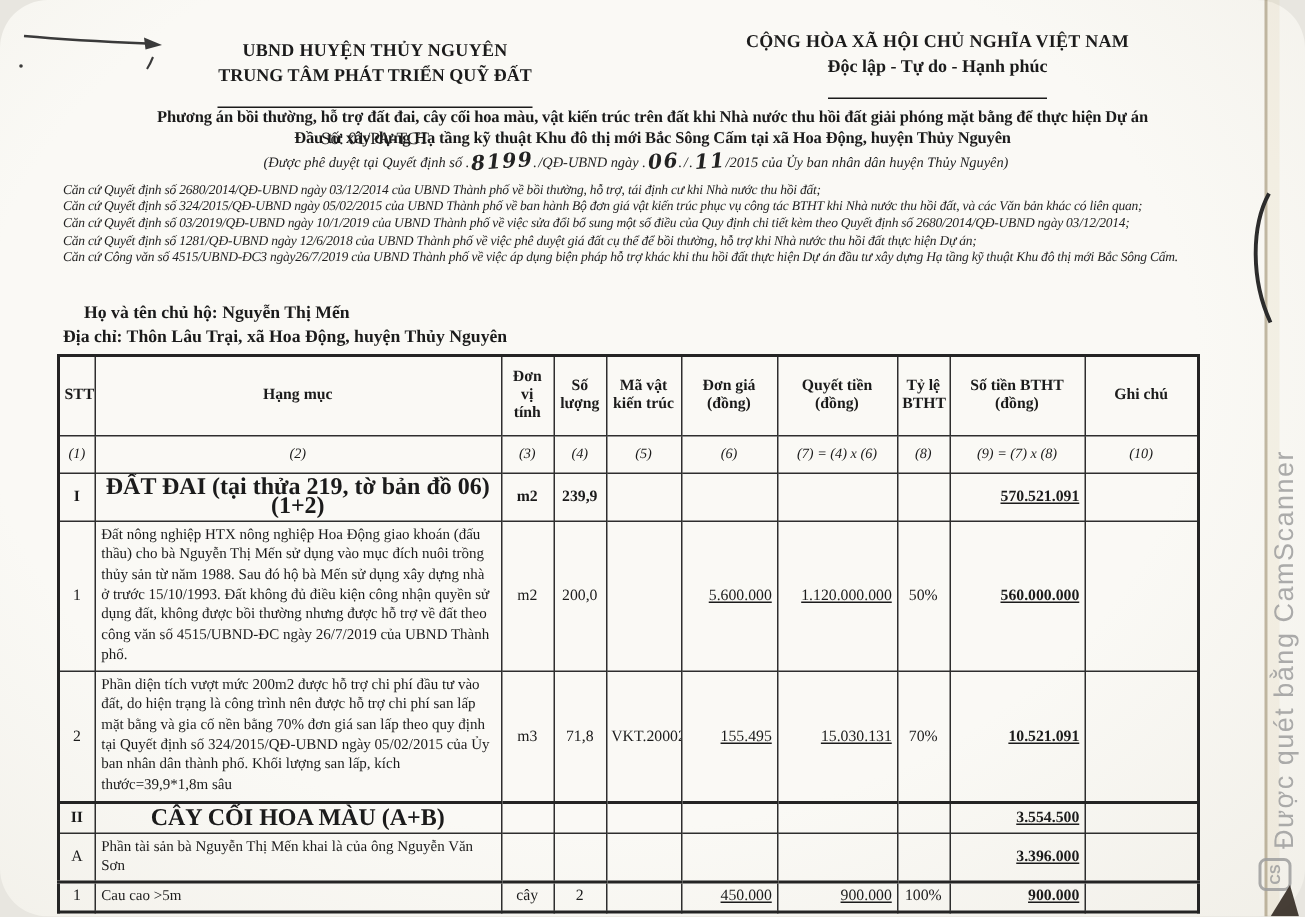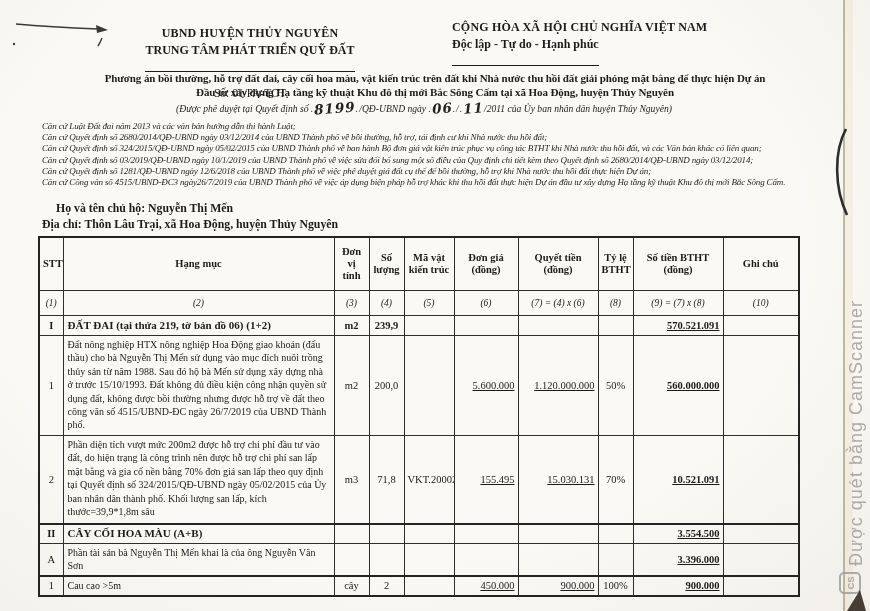--- a/index.html
+++ b/index.html
@@ -5,24 +5,25 @@
   html,body{margin:0;padding:0;}
   body{
     width:870px;height:611px;overflow:hidden;
     font-family:"Liberation Serif","DejaVu Serif",serif;
     background:#e8e6e0;
   }
   .paper{
     position:relative;width:870px;height:611px;
     background:radial-gradient(ellipse at 45% 40%, #faf9f5 60%, #f1efe8 100%);
     color:#1b1b1b;
+    border-radius:32px;
   }
   
   .hdr-left{position:absolute;top:26px;left:92px;width:316px;text-align:center;}
-  .hdr-right{position:absolute;top:20px;left:452px;width:346px;}
+  .hdr-right{position:absolute;top:20px;left:452px;width:346px;text-align:center;}
   .hdr-line1{font-size:12px;font-weight:bold;letter-spacing:.2px;}
   .hdr-line2{font-size:12px;font-weight:bold;margin-top:2px;}
   .hdr-line2 span{display:inline-block;border-bottom:1.6px solid #1b1b1b;padding-bottom:13px;}
   .hdr-line3{font-size:11.5px;margin-top:15px;}
   
   .doc-title{position:absolute;top:72px;left:22px;width:826px;text-align:center;
     font-weight:bold;font-size:11px;line-height:13.5px;letter-spacing:-.1px;}
   .approval{position:absolute;top:99px;left:0;width:848px;text-align:center;
     font-style:italic;font-size:9.6px;color:#222;}
   .hand{font-size:13.5px;font-weight:bold;letter-spacing:1px;display:inline-block;
@@ -42,21 +43,21 @@
   thead th{font-size:10.5px;font-weight:bold;height:50px;vertical-align:middle;
     text-align:center;line-height:12px;}
   tr.codes td{font-size:9.5px;font-style:italic;text-align:center;height:22px;
     font-weight:normal;}
   tbody td{font-size:10.5px;vertical-align:middle;}
   td.a-c{text-align:center;}
   td.a-r{text-align:right;text-decoration:underline;}
   td.a-l{text-align:left;}
   td.item-cell{font-size:10px;line-height:13.4px;padding:2px 4px;}
   tr.section{font-weight:bold;}
-  tr.section td.item-cell{font-size:11px;}
+  tr.section td.item-cell{font-size:16px;text-align:center;}
   tbody td:nth-child(9){font-weight:bold;}
   tr.hr0{height:20px;} tr.hr1{height:100px;} tr.hr2{height:88px;}
   tr.hr3{height:20px;} tr.hr4{height:28px;} tr.hr5{height:20px;}
   tr.hr1 td.item-cell, tr.hr2 td.item-cell{vertical-align:top;}
   tr.thick td{border-top:2px solid #242424;}
   
   .pen-marks{position:absolute;top:0;left:0;pointer-events:none;}
   .edge-line{position:absolute;top:0;left:843px;width:2px;height:611px;
     background:rgba(125,104,62,.45);}
   .edge-glow{position:absolute;top:0;left:845px;width:8px;height:611px;
@@ -92,24 +93,23 @@
   <div class="hdr-right">
     <div class="hdr-line1">CỘNG HÒA XÃ HỘI CHỦ NGHĨA VIỆT NAM</div>
     <div class="hdr-line2"><span>Độc lập  - Tự do - Hạnh phúc</span></div>
   </div>
 
   <div class="doc-title">
     <div>Phương án bồi thường, hỗ trợ đất đai, cây cối hoa màu, vật kiến trúc trên đất khi Nhà nước thu hồi đất giải phóng mặt bằng để thực hiện Dự án</div>
     <div>Đầu tư xây dựng Hạ tầng kỹ thuật Khu đô thị mới Bắc Sông Cấm tại xã Hoa Động, huyện Thủy Nguyên</div>
   </div>
 
-  <div class="approval"><span>(Được phê duyệt tại Quyết định số </span><span class="dots">.</span><span class="hand">8199</span><span class="dots">.</span><span>/QĐ-UBND ngày </span><span class="dots">.</span><span class="hand">06</span><span class="dots">./.</span><span class="hand">11</span><span>/2011 của Ủy ban nhân dân huyện Thủy Nguyên)</span></div>
+  <div class="approval"><span>(Được phê duyệt tại Quyết định số </span><span class="dots">.</span><span class="hand">8199</span><span class="dots">.</span><span>/QĐ-UBND ngày </span><span class="dots">.</span><span class="hand">06</span><span class="dots">./.</span><span class="hand">11</span><span>/2015 của Ủy ban nhân dân huyện Thủy Nguyên)</span></div>
 
   <div class="legal">
-    <div class="legal-line">Căn cứ Luật Đất đai năm 2013 và các văn bản hướng dẫn thi hành Luật;</div>
     <div class="legal-line">Căn cứ Quyết định số 2680/2014/QĐ-UBND ngày 03/12/2014 của UBND Thành phố về bồi thường, hỗ trợ, tái định cư khi Nhà nước thu hồi đất;</div>
     <div class="legal-line">Căn cứ Quyết định số 324/2015/QĐ-UBND ngày 05/02/2015 của UBND Thành phố về ban hành Bộ đơn giá vật kiến trúc phục vụ công tác BTHT khi Nhà nước thu hồi đất, và các Văn bản khác có liên quan;</div>
     <div class="legal-line">Căn cứ Quyết định số 03/2019/QĐ-UBND ngày 10/1/2019 của UBND Thành phố về việc sửa đổi bổ sung một số điều của Quy định chi tiết kèm theo Quyết định số 2680/2014/QĐ-UBND ngày 03/12/2014;</div>
     <div class="legal-line">Căn cứ Quyết định số 1281/QĐ-UBND ngày 12/6/2018 của UBND Thành phố về việc phê duyệt giá đất cụ thể để bồi thường, hỗ trợ khi Nhà nước thu hồi đất thực hiện Dự án;</div>
     <div class="legal-line">Căn cứ Công văn số 4515/UBND-ĐC3 ngày26/7/2019 của UBND Thành phố về việc áp dụng biện pháp hỗ trợ khác khi thu hồi đất thực hiện Dự án đầu tư xây dựng Hạ tầng kỹ thuật Khu đô thị mới Bắc Sông Cấm.</div>
   </div>
 
   <div class="hh-name"><span>Họ và tên chủ hộ:</span> <span>Nguyễn Thị Mến</span></div>
   <div class="hh-addr"><span>Địa chỉ:</span> <span>Thôn Lâu Trại, xã Hoa Động, huyện Thủy Nguyên</span></div>
 

